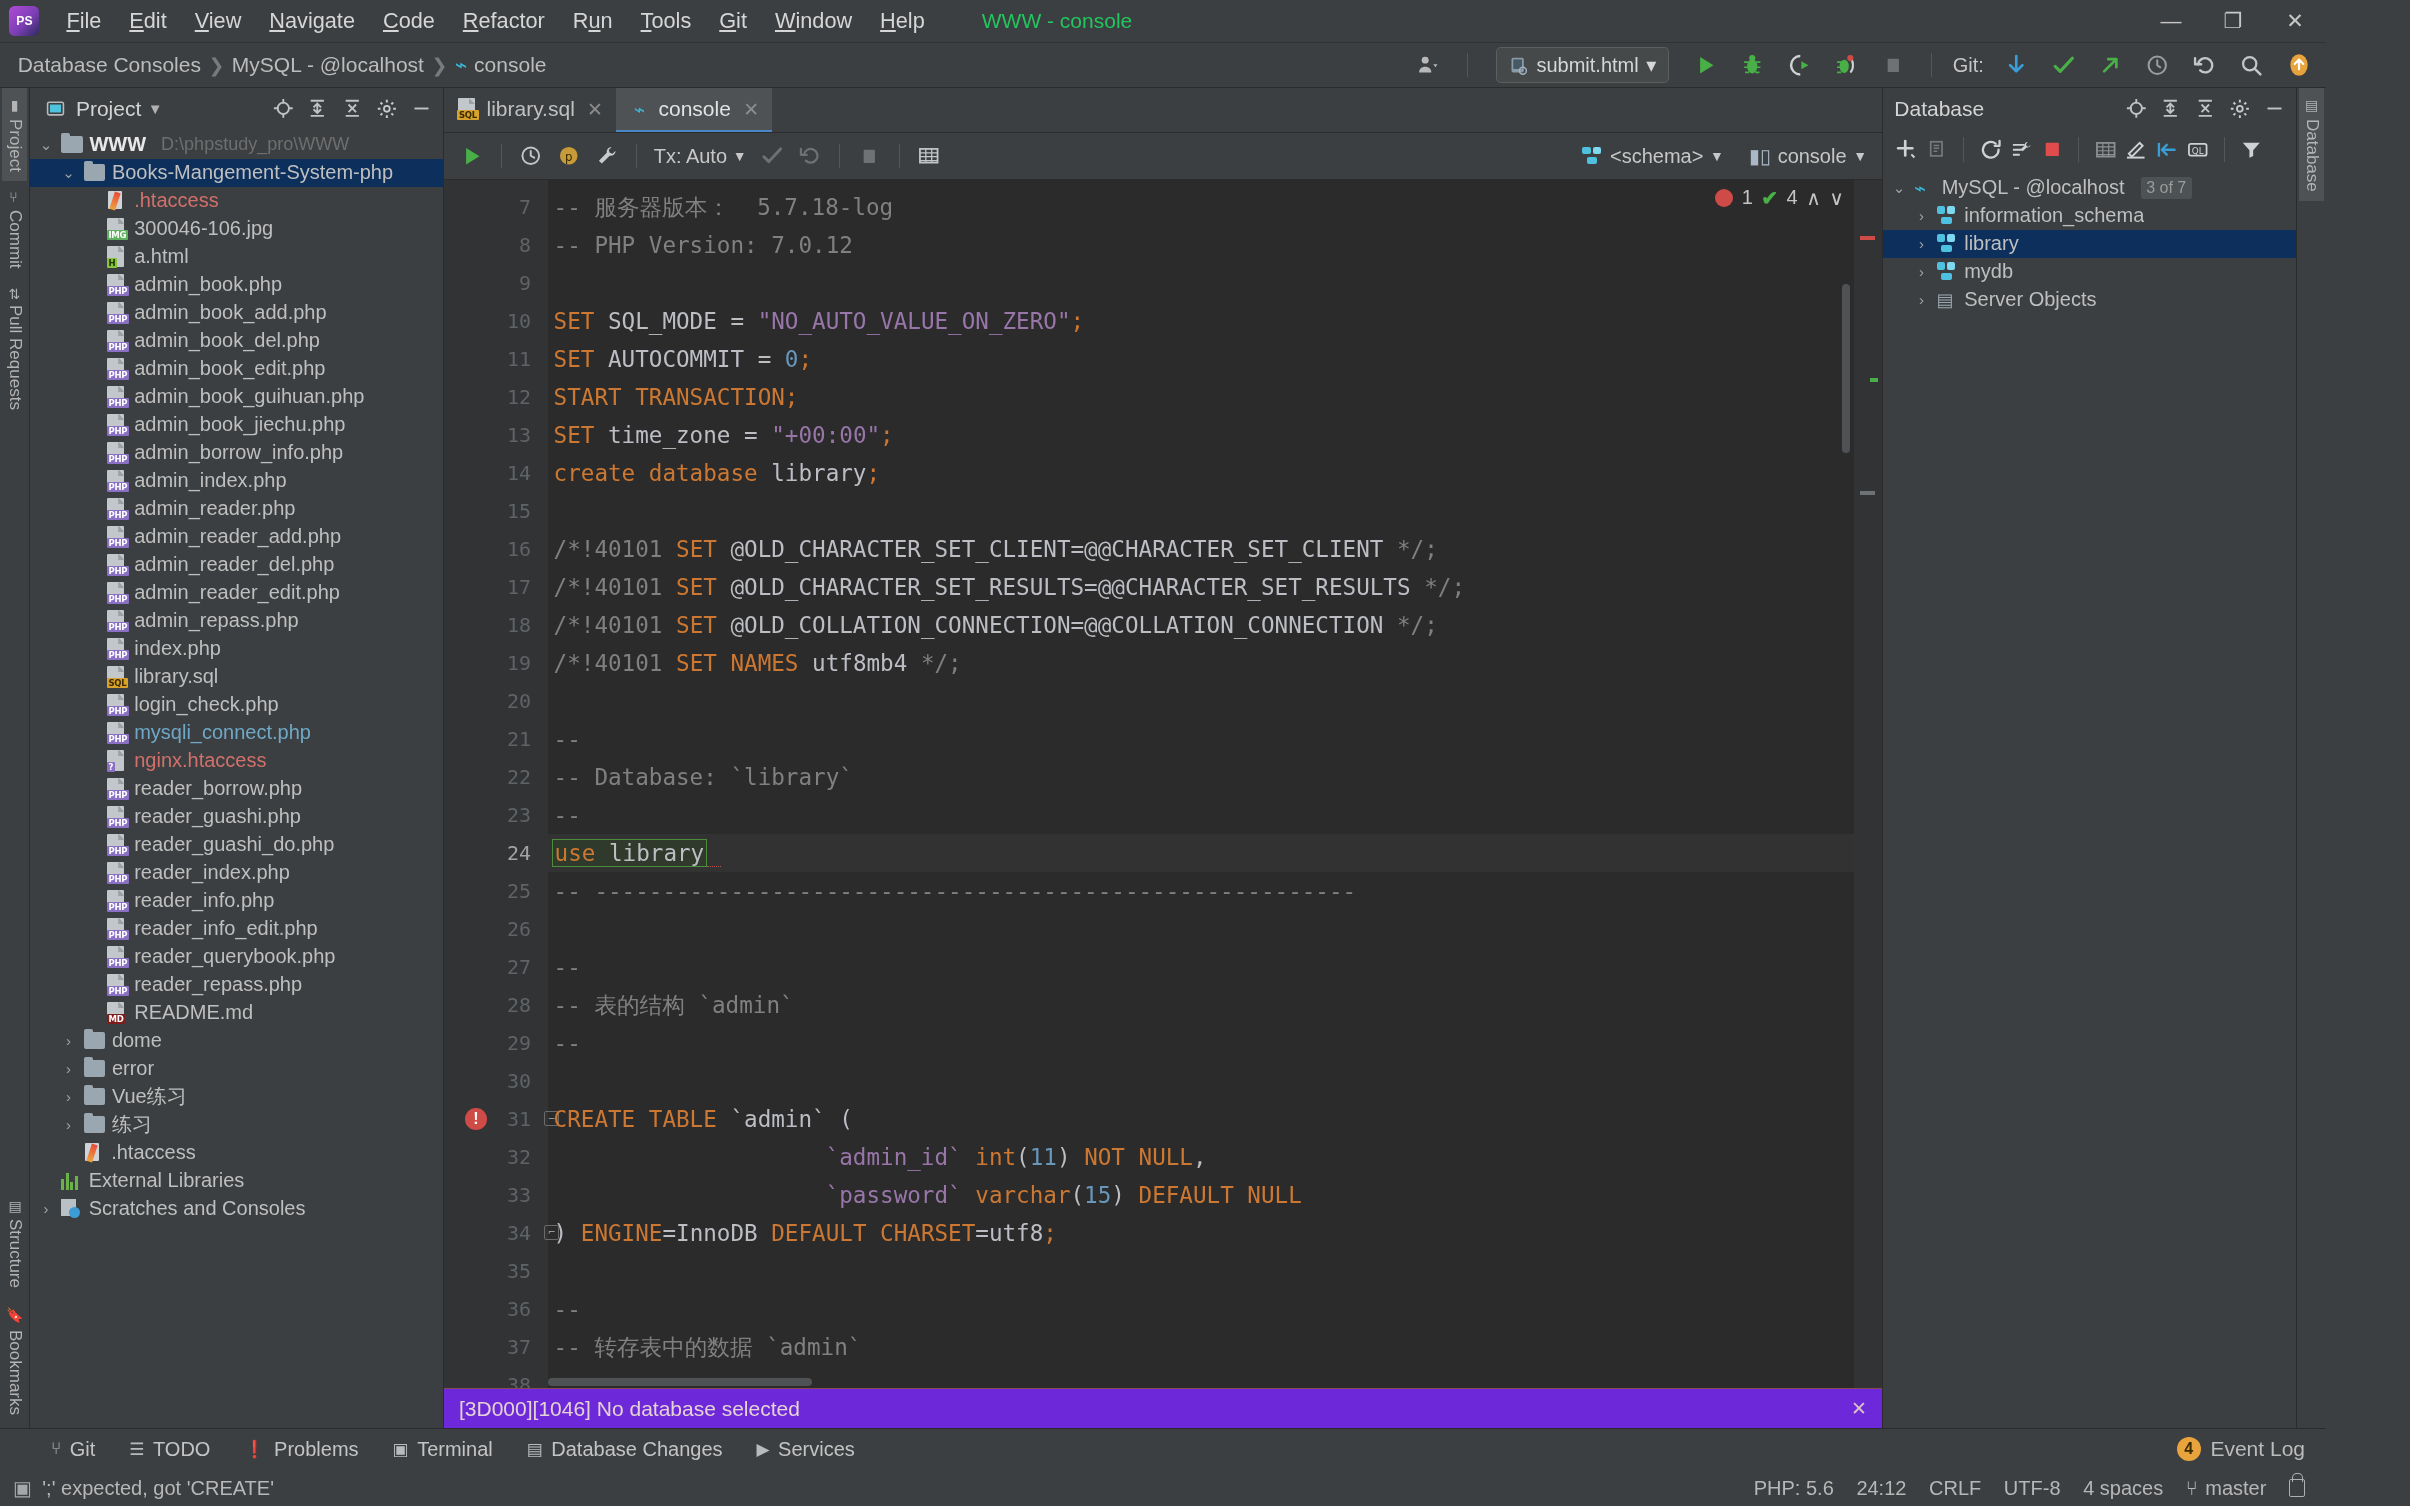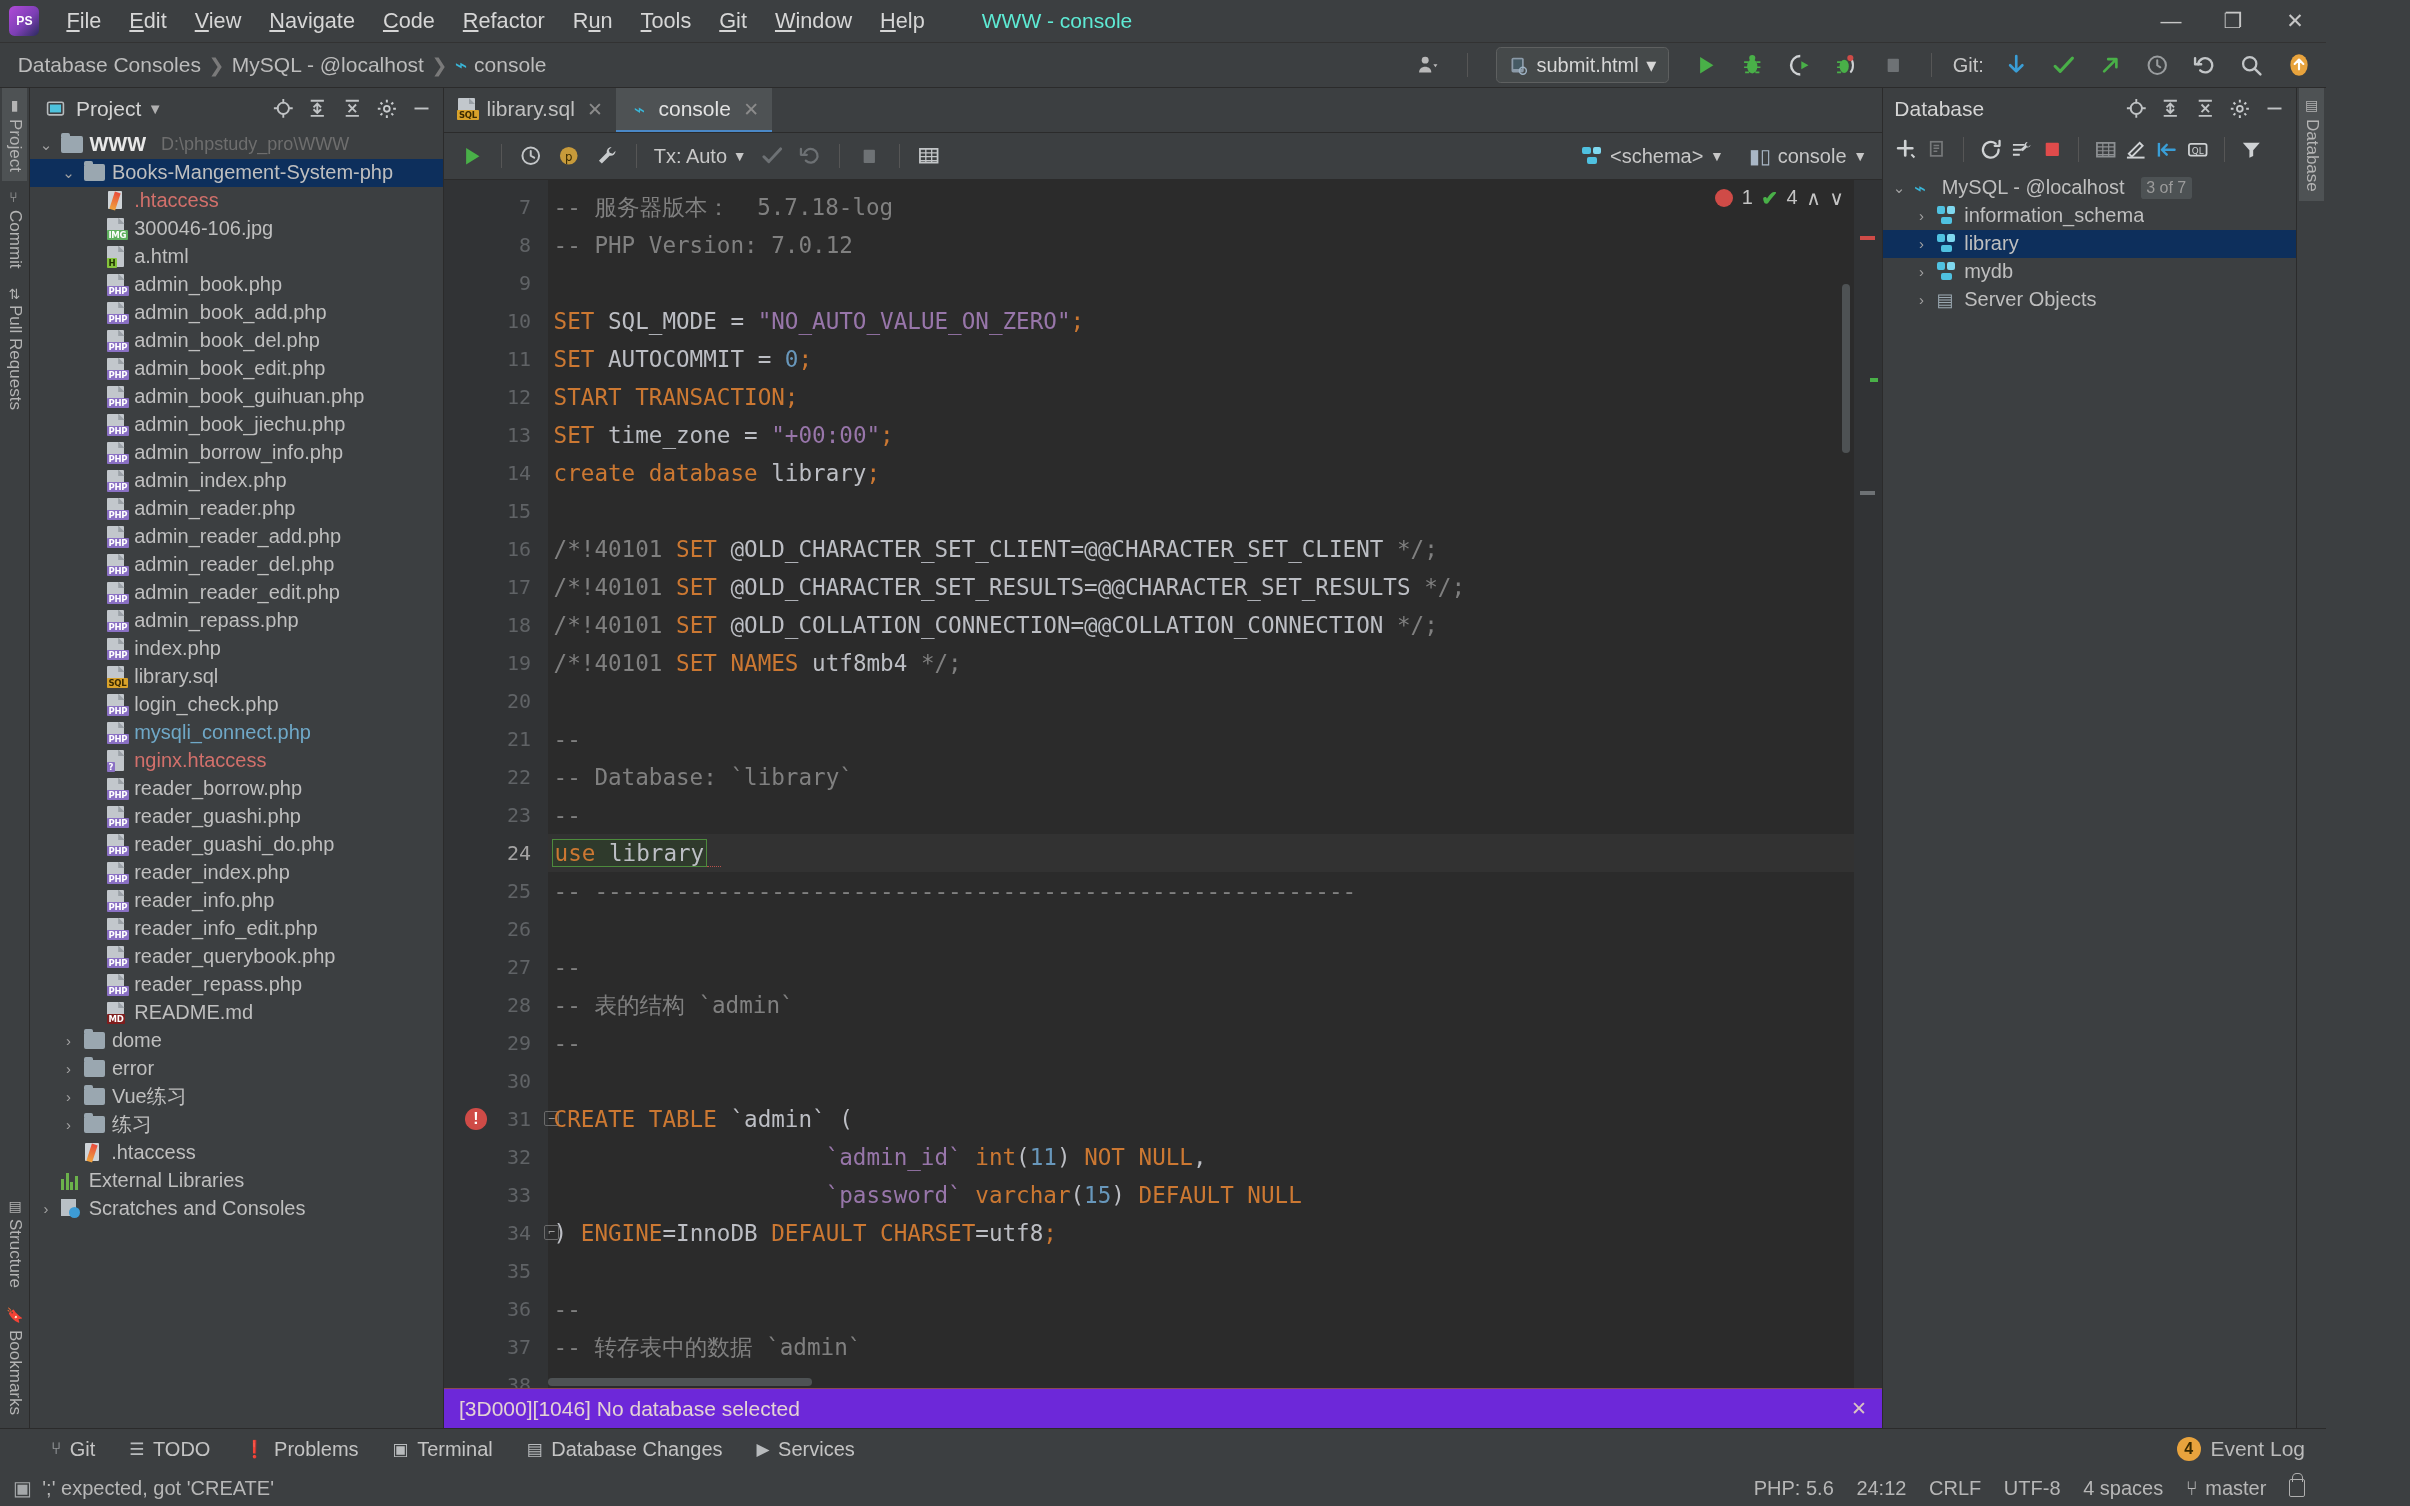--- a/index.html
+++ b/index.html
@@ -25,21 +25,21 @@
   }
   .ps-logo::after{
     content:"PS"; position:absolute; inset:0; display:flex; align-items:center;
     justify-content:center; font-size:12.2px; font-weight:bold; color:#fff;
   }
   .menu { display:flex; align-items:center; gap:0px; }
   .menu-item {
     padding:4.7px 14px; font-size:21.7px; color:#d6d6d6; cursor:default; white-space:nowrap;
   }
   .menu-item .mn { text-decoration:underline; }
-  .win-title { margin-left:43px; font-size:21px; color:#5eead4; }
+  .win-title { margin-left:43px; font-size:21px; color:#22c55e; }
   .win-ctrls { margin-left:auto; display:flex; align-items:center; }
   .win-btn { width:62px; height:41px; display:flex; align-items:center; justify-content:center;
              color:#c6c6c6; font-size:21px; }
 
   
   .navbar {
     height:45px; flex:0 0 45px; display:flex; align-items:center;
     background:#3c3f41; border-bottom:0.9px solid #2b2b2b; padding-left:13px;
   }
   .crumbs { display:flex; align-items:center; gap:0; font-size:21px; color:#bcbcbc; }

